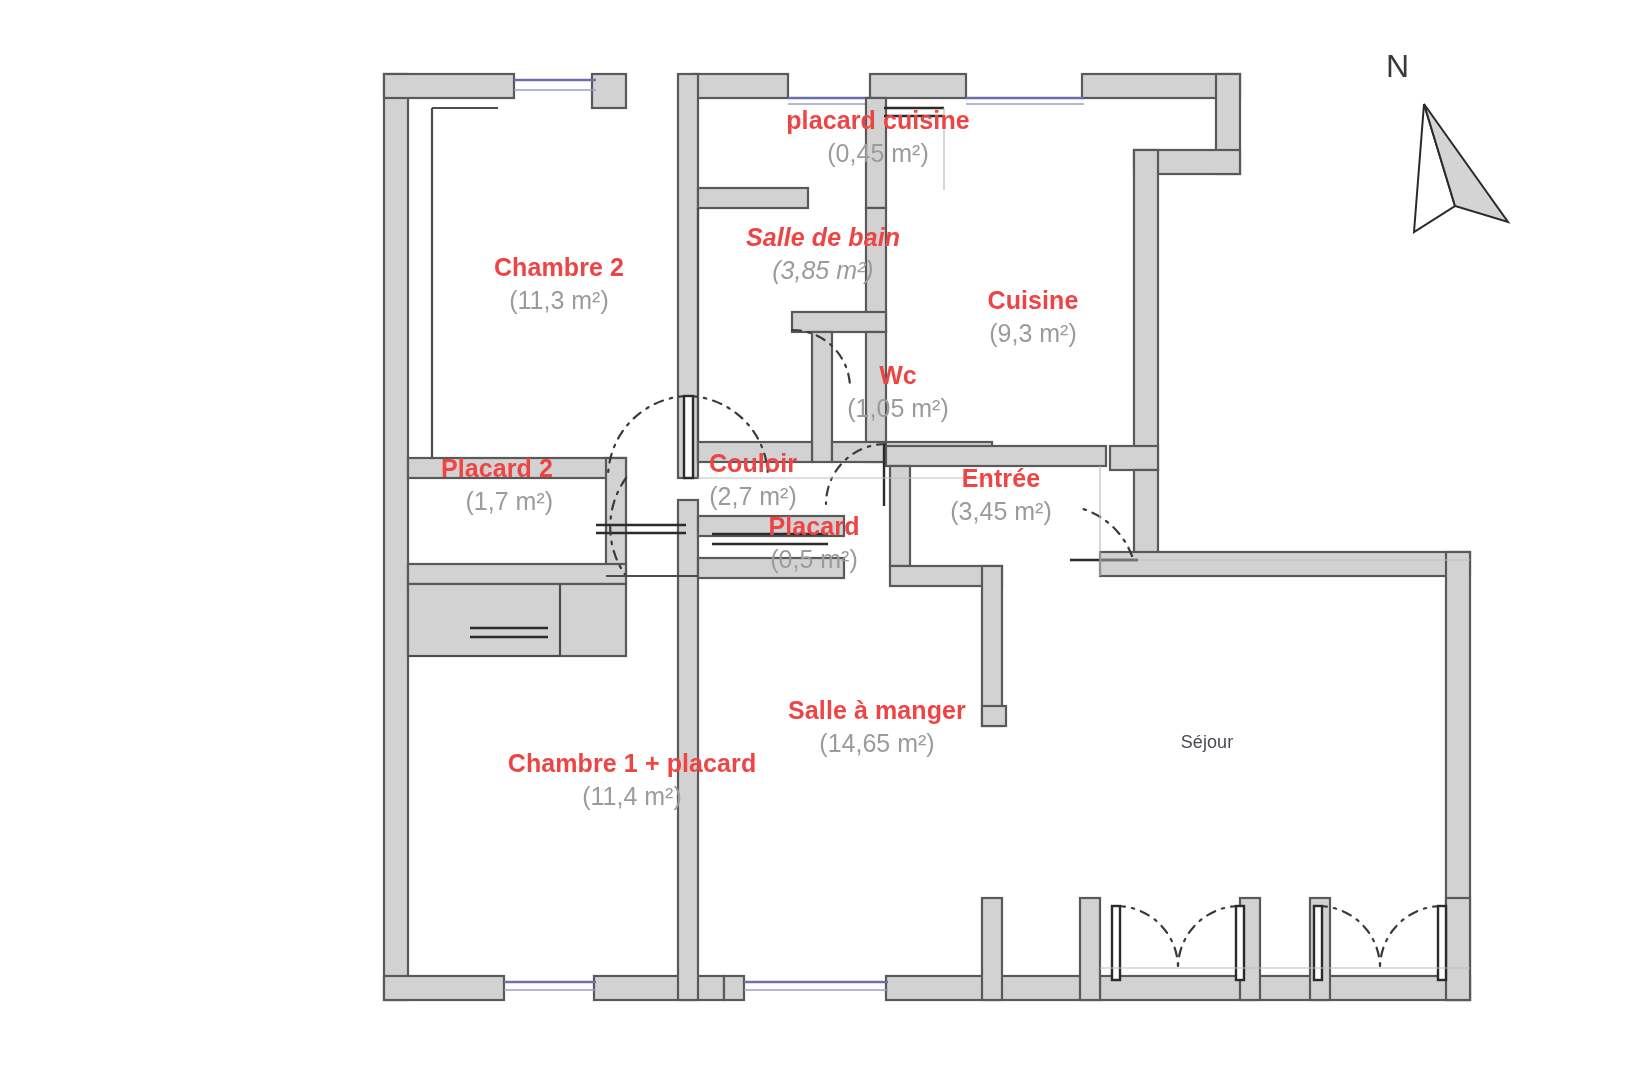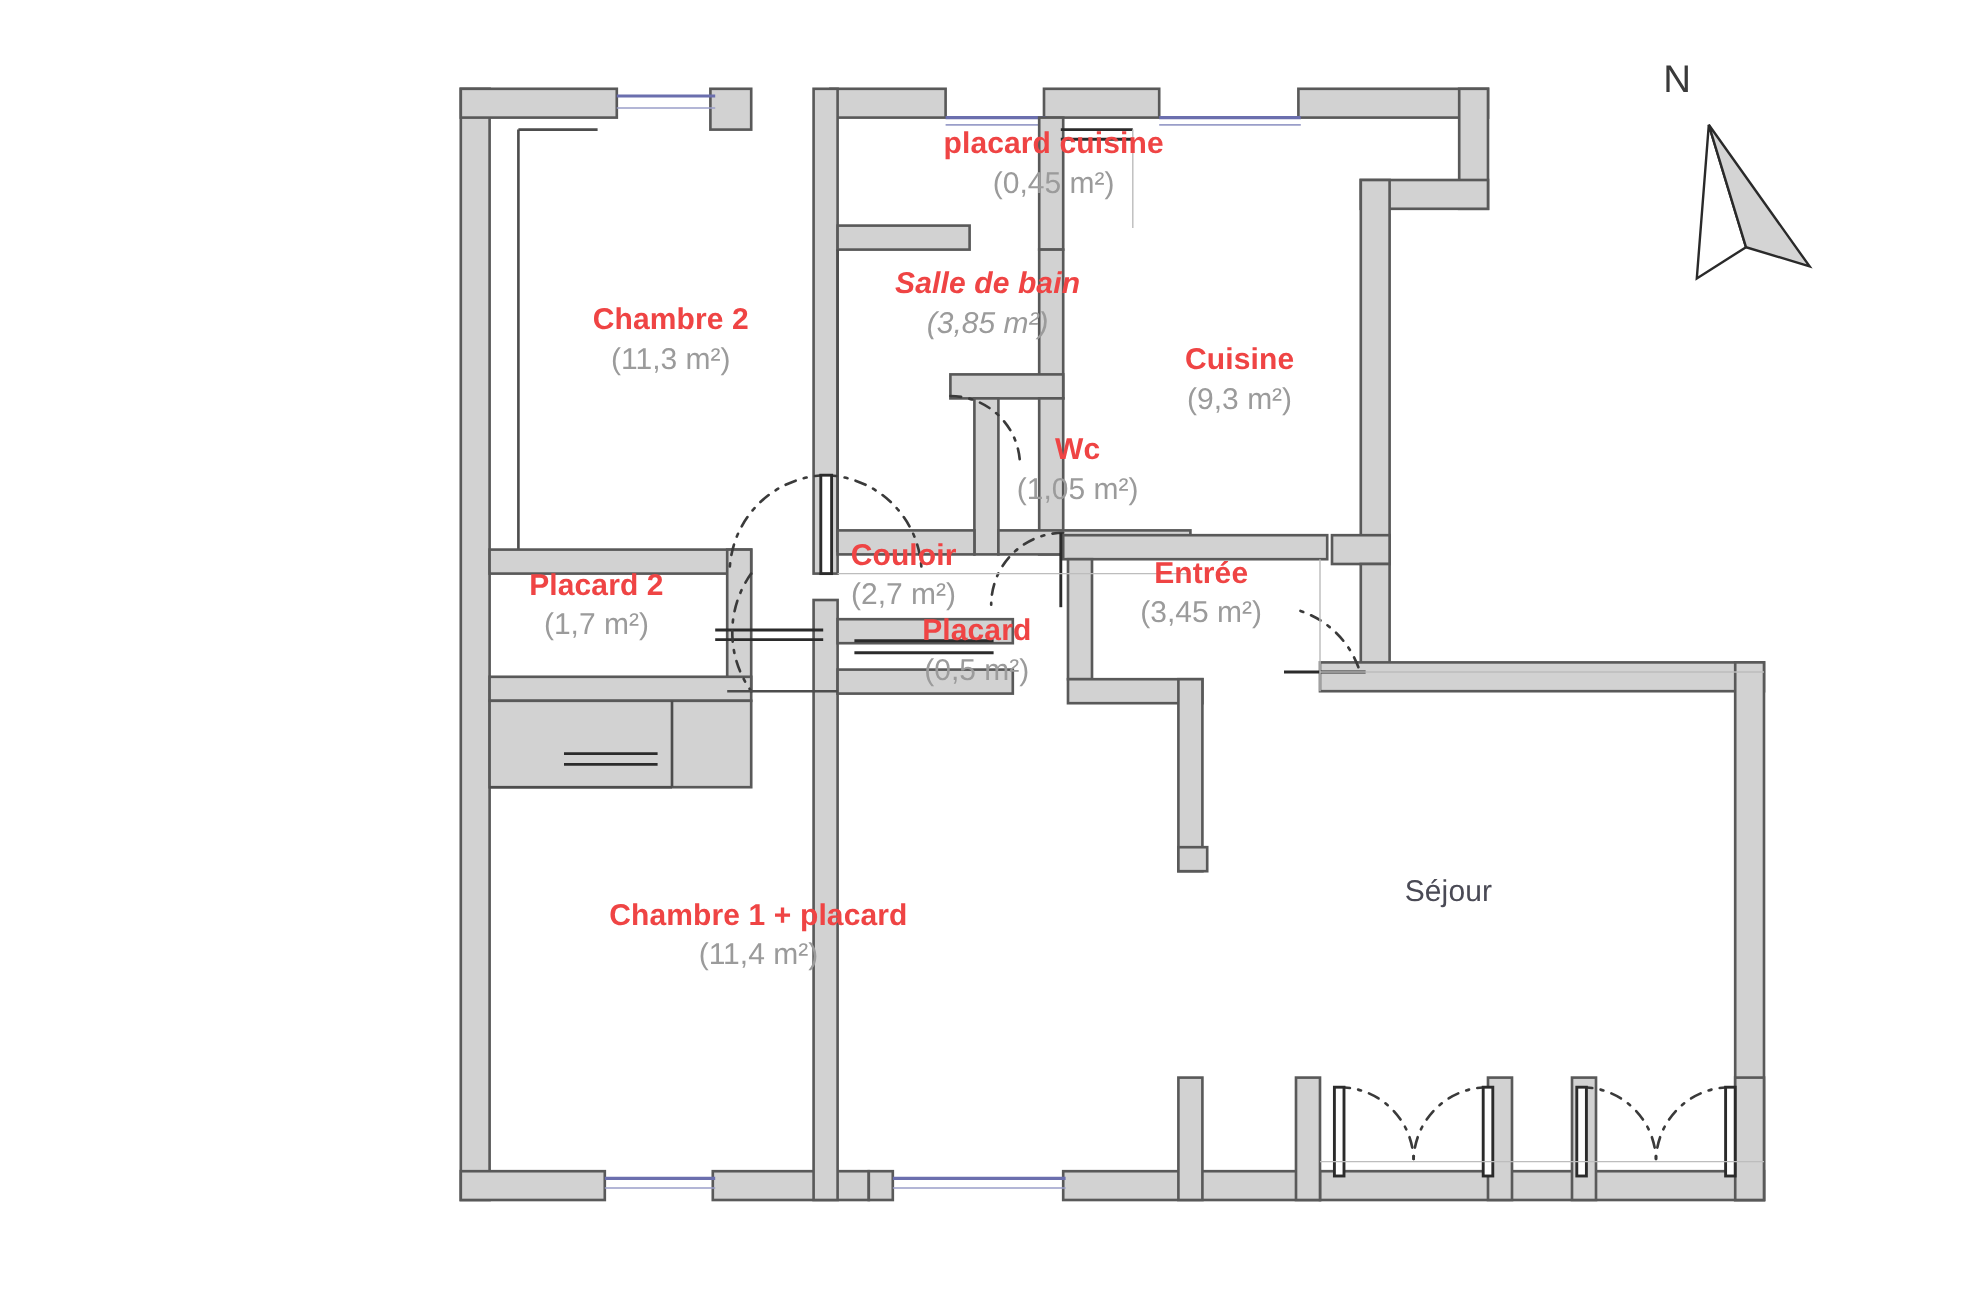--- a/index.html
+++ b/index.html
@@ -60,21 +60,21 @@
     font-family: "Liberation Sans", sans-serif;
     font-weight: normal;
     color: #9b9b9b;
     font-size: 25px;
     display: block;
     margin-top: 1px;
   }
   .room-label.plain .room-name {
     font-weight: normal;
     color: #4a4a55;
-    font-size: 25px;
+    font-size: 18px;
   }
   .compass-letter {
     position: absolute;
     font-family: "Liberation Sans", sans-serif;
     font-size: 32px;
     color: #3a3a3a;
     font-weight: normal;
   }
 </style>
 </head>
@@ -260,30 +260,34 @@
   <div class="room-label" style="left:753px; top:479px; transform:translate(-50%,-50%);">
     <span class="room-name">Couloir</span>
     <span class="room-area">(2,7 m²)</span>
   </div>
 
   <div class="room-label" style="left:1001px; top:494px; transform:translate(-50%,-50%);">
     <span class="room-name">Entrée</span>
     <span class="room-area">(3,45 m²)</span>
   </div>
 
-  <div class="room-label" style="left:497px; top:504px; transform:translate(-50%,-50%);">
+  <div class="room-label" style="left:497px; top:484px; transform:translate(-50%,-50%);text-align:right;">
     <span class="room-name">Placard 2</span>
     <span class="room-area">(1,7 m²)</span>
   </div>
 
   <div class="room-label" style="left:814px; top:542px; transform:translate(-50%,-50%);">
     <span class="room-name">Placard</span>
     <span class="room-area">(0,5 m²)</span>
   </div>
 
+  <div class="room-label" style="left:877px; top:726px; transform:translate(-50%,-50%);">
+    <span class="room-name">Salle à manger</span>
+    <span class="room-area">(14,65 m²)</span>
+  </div>
 
   <div class="room-label" style="left:632px; top:779px; transform:translate(-50%,-50%);">
     <span class="room-name">Chambre 1 + placard</span>
     <span class="room-area">(11,4 m²)</span>
   </div>
 
   <div class="room-label plain" style="left:1207px; top:743px; transform:translate(-50%,-50%);">
     <span class="room-name">Séjour</span>
   </div>
 

